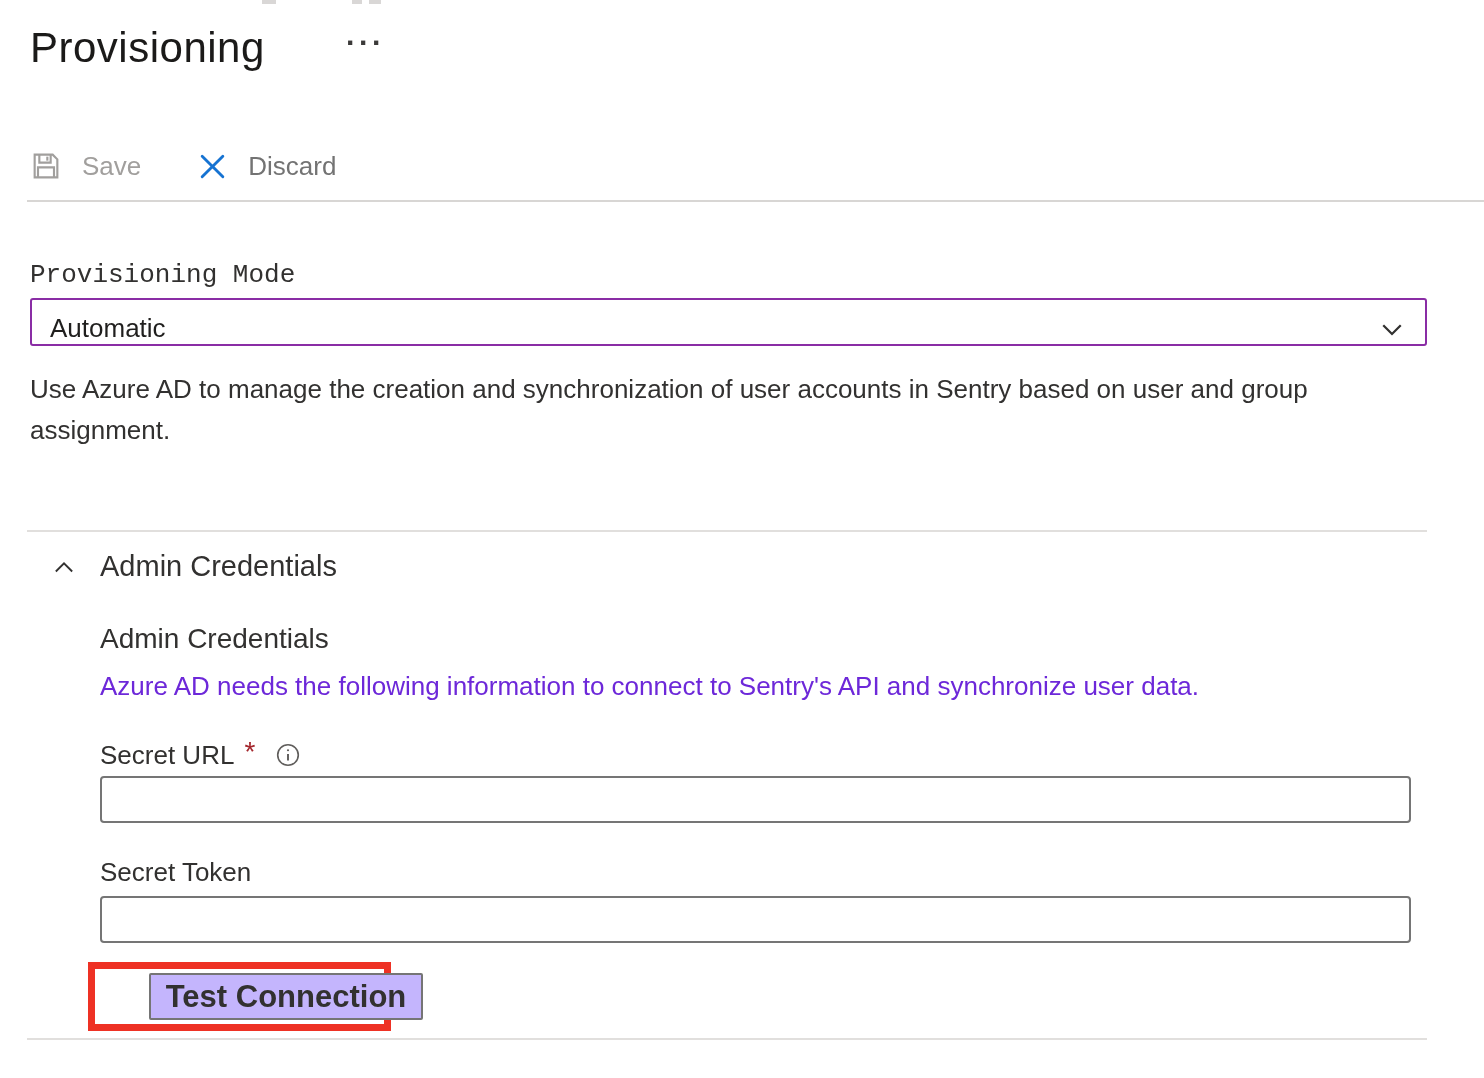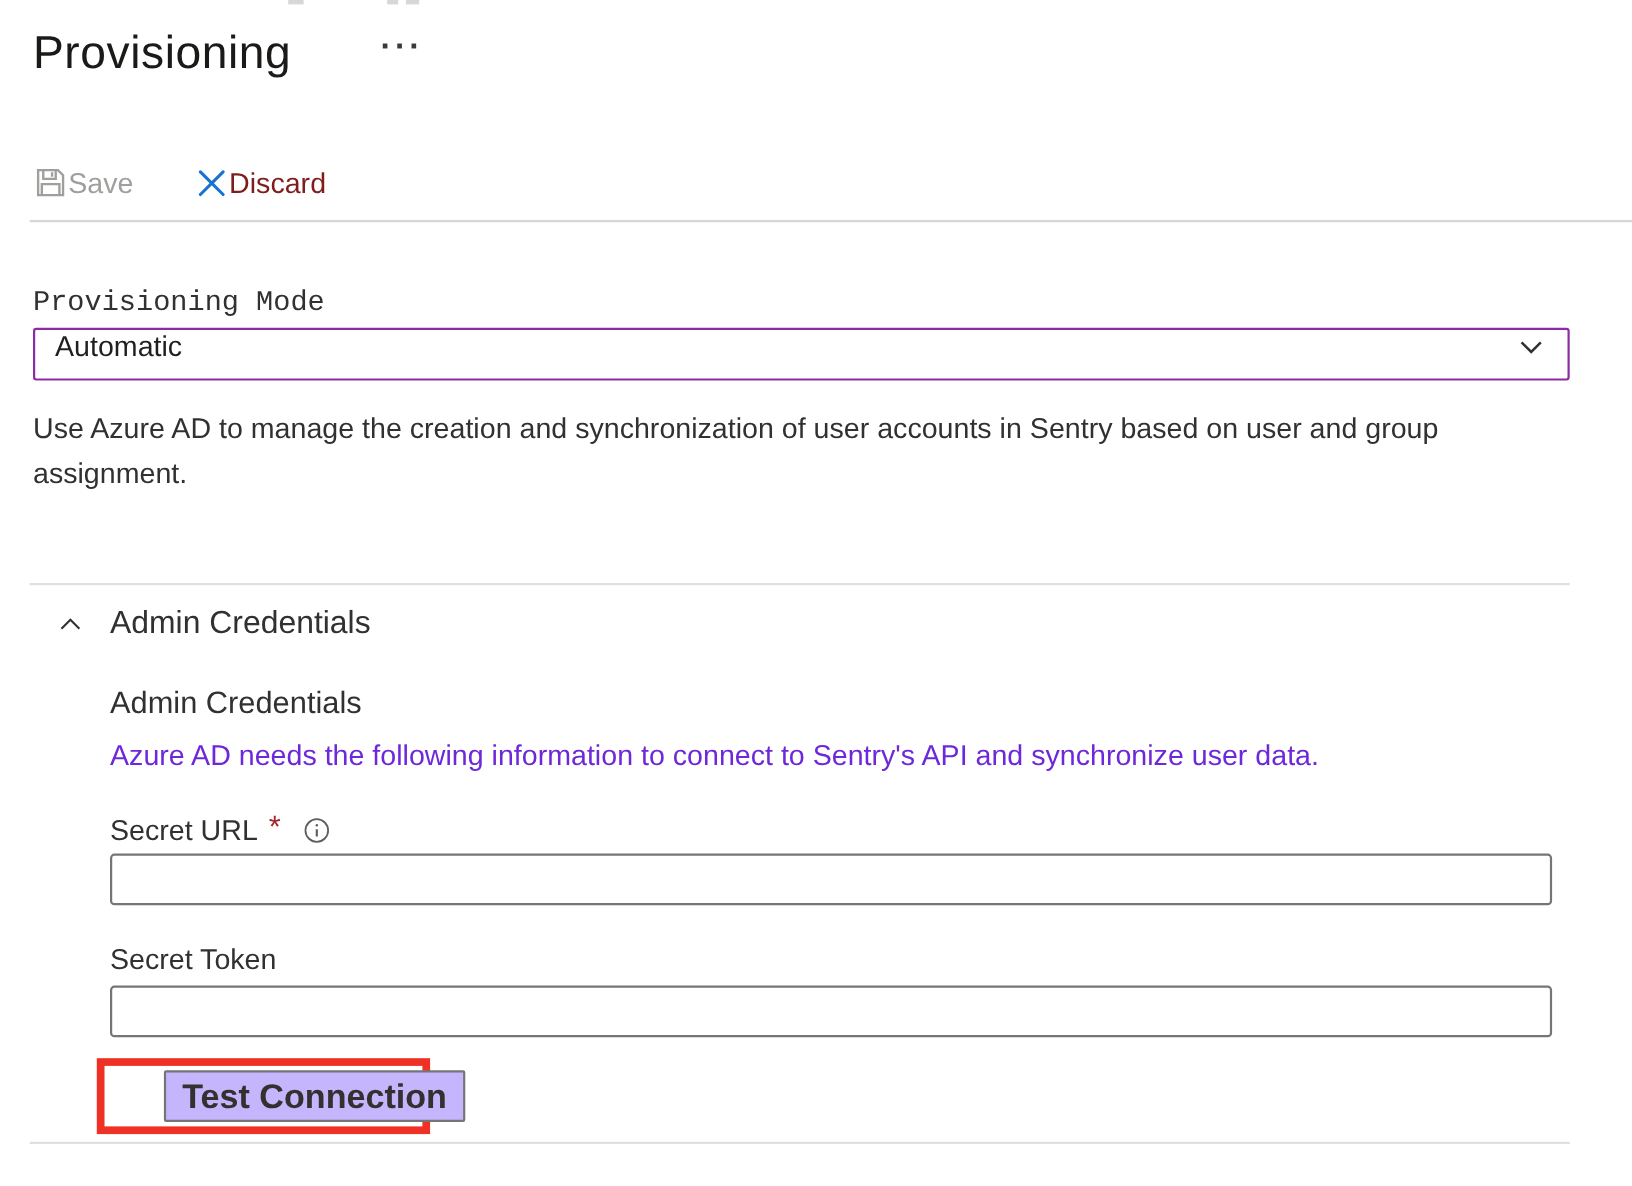--- a/index.html
+++ b/index.html
@@ -29,39 +29,39 @@
   .more-menu {
     left: 346px; top: 26px;
     font-size: 30px; font-weight: 700; color: #3b3a39;
     letter-spacing: 3px; cursor: pointer;
   }
 
   
   .toolbar { left: 30px; top: 146px; height: 40px; display: flex; align-items: center; }
   .tb-btn { display: flex; align-items: center; cursor: pointer; }
   .tb-btn .tb-icon { display: flex; align-items: center; justify-content: center; }
-  .tb-label { font-size: 26px; margin-left: 0; }
+  .tb-label { font-size: 26px; margin-left: 20px; }
   .tb-save { color: #a19f9d; cursor: default; }
   .tb-save .tb-label { color: #a19f9d; }
   .tb-discard { margin-left: 56px; }
-  .tb-discard .tb-label { color: #7f1d1d; }
+  .tb-discard .tb-label { color: #737373; }
 
   .divider { position: absolute; height: 2px; background: #e1dfdd; }
   .divider-toolbar { left: 27px; right: 0; top: 200px; background: #d8d6d4; }
   .divider-section { left: 27px; width: 1400px; top: 530px; }
   .divider-bottom  { left: 27px; width: 1400px; top: 1038px; }
 
   .field-label { font-size: 26px; color: #323130; }
 
   .mode-label { left: 30px; top: 260px; font-family: Liberation Mono, monospace; }
 
   .dropdown {
     left: 30px; top: 298px; width: 1397px; height: 48px;
     border: 2px solid #8a2da5; border-radius: 3px; background: #fff;
-    display: flex; align-items: flex-start; padding: 0 18px;
+    display: flex; align-items: flex-end; padding: 0 18px;
     cursor: pointer;
     gap: 20px;
   }
   .dropdown-value { font-size: 26px; color: #201f1e; flex: 1; }
 
   .para {
     left: 30px; top: 369px; width: 1345px;
     font-size: 26px; line-height: 41px; color: #323130;
   }
 

